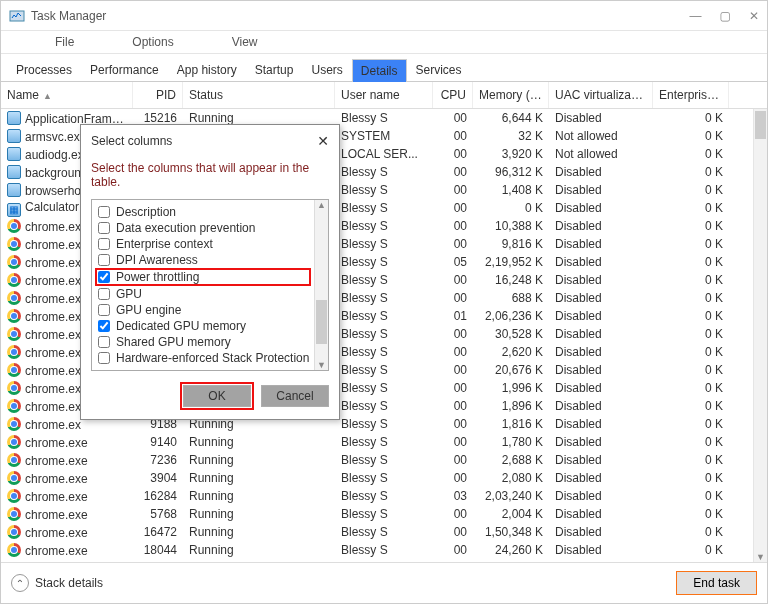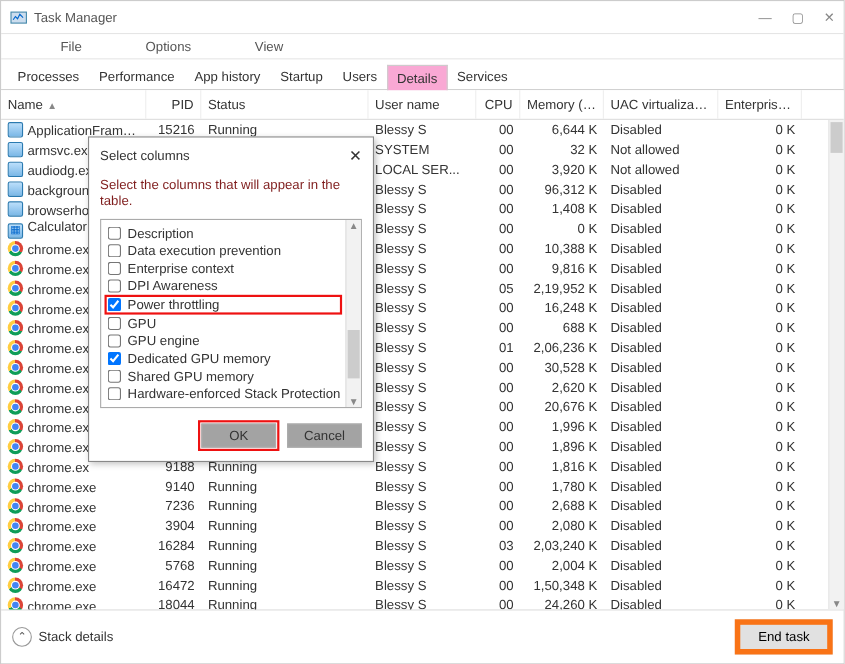--- a/index.html
+++ b/index.html
@@ -7,21 +7,21 @@
   .window { width: 768px; height: 604px; border: 1px solid #ccc; background: #fff; display: flex; flex-direction: column; }
   .titlebar { display: flex; align-items: center; height: 30px; padding: 0 8px; border-bottom: 1px solid #e5e5e5; }
   .titlebar .tm-icon { width: 16px; height: 16px; margin-right: 6px; }
   .titlebar .title { flex: 1; color: #555; }
   .winctrl { display: flex; gap: 18px; color: #888; }
   .winctrl span { cursor: pointer; }
   .menubar { display: flex; gap: 14px; padding: 4px 10px; color: #555; border-bottom: 1px solid #e5e5e5; }
   .menubar span { cursor: pointer; margin-left: 44px; }
   .tabs { display: flex; padding: 4px 6px 0 6px; border-bottom: 1px solid #ccc; }
   .tab { padding: 4px 8px; color: #333; cursor: pointer; border: 1px solid transparent; border-bottom: none; }
-  .tab.active { border-color: #ccc; background: #f9a8d4; position: relative; top: 1px; }
+  .tab.active { border-color: #ccc; background: #3b82f6; position: relative; top: 1px; }
   .tableheader { display: flex; border-bottom: 1px solid #ddd; background: #fff; }
   .th { padding: 6px 6px; color: #333; border-right: 1px solid #eee; overflow: hidden; white-space: nowrap; text-overflow: ellipsis; cursor: pointer; }
   .th .sortarrow { color: #888; font-size: 9px; margin-left: 4px; }
   .c-name { width: 132px; }
   .c-pid { width: 50px; text-align: right; }
   .c-status { width: 152px; }
   .c-user { width: 98px; }
   .c-cpu { width: 40px; text-align: right; }
   .c-mem { width: 76px; text-align: right; }
   .c-uac { width: 104px; }
@@ -34,21 +34,21 @@
   .proc-icon.chrome { border: none; background: conic-gradient(#db4437 0 120deg,#0f9d58 120deg 240deg,#ffcd40 240deg 360deg); border-radius: 50%; position: relative; }
   .proc-icon.chrome::after { content: ""; position: absolute; inset: 3px; background: #fff; border-radius: 50%; }
   .proc-icon.chrome::before { content: ""; position: absolute; inset: 4px; background: #4285f4; border-radius: 50%; z-index: 1;}
   .vscroll { position: absolute; right: 0; top: 0; bottom: 0; width: 14px; background: #f2f2f2; border-left: 1px solid #e5e5e5;}
   .vscroll .thumb { position: absolute; left: 1px; right: 1px; top: 2px; height: 28px; background: #ccc; }
   .vscroll .arr { position: absolute; left: 0; right: 0; text-align: center; color: #888; font-size: 9px; }
   .vscroll .arr.down { bottom: 0; }
   .footerbar { display: flex; align-items: center; justify-content: space-between; padding: 8px 10px; border-top: 1px solid #ddd; }
   .fewer { display: flex; align-items: center; gap: 6px; color: #333; cursor: pointer; }
   .circ { width: 18px; height: 18px; border: 1px solid #999; border-radius: 50%; display: flex; align-items: center; justify-content: center; font-size: 10px; color: #555; }
-  .btn { background: #e1e1e1; border: 5px solid #f97316; padding: 4px 16px; cursor: pointer; }
+  .btn { background: #e1e1e1; border: 1px solid #f97316; padding: 4px 16px; cursor: pointer; }
   
   .dialog { position: absolute; left: 80px; top: 124px; width: 260px; background: #fff; border: 1px solid #888; box-shadow: 2px 2px 6px rgba(0,0,0,.25);}
   .dlg-title { display: flex; align-items: center; justify-content: space-between; padding: 8px 10px; }
   .close-x { font-size: 14px; cursor: pointer; }
   .dlg-sub { padding: 4px 10px 10px 10px; color: #7f1d1d; }
   .listpanel { margin: 0 10px; border: 1px solid #aaa; height: 172px; padding: 4px 0 4px 6px; position: relative; }
   .opt { display: flex; align-items: center; gap: 6px; height: 16px; }
   .opt input { width: 12px; height: 12px; }
   .opt.highlight { outline: 2px solid #e11; outline-offset: -1px; padding-right: 4px; margin: 1px 18px 1px -2px; padding-left: 2px; }
   .listpanel .sb { position: absolute; right: 0; top: 0; bottom: 0; width: 14px; background: #f2f2f2; border-left: 1px solid #ddd;}

